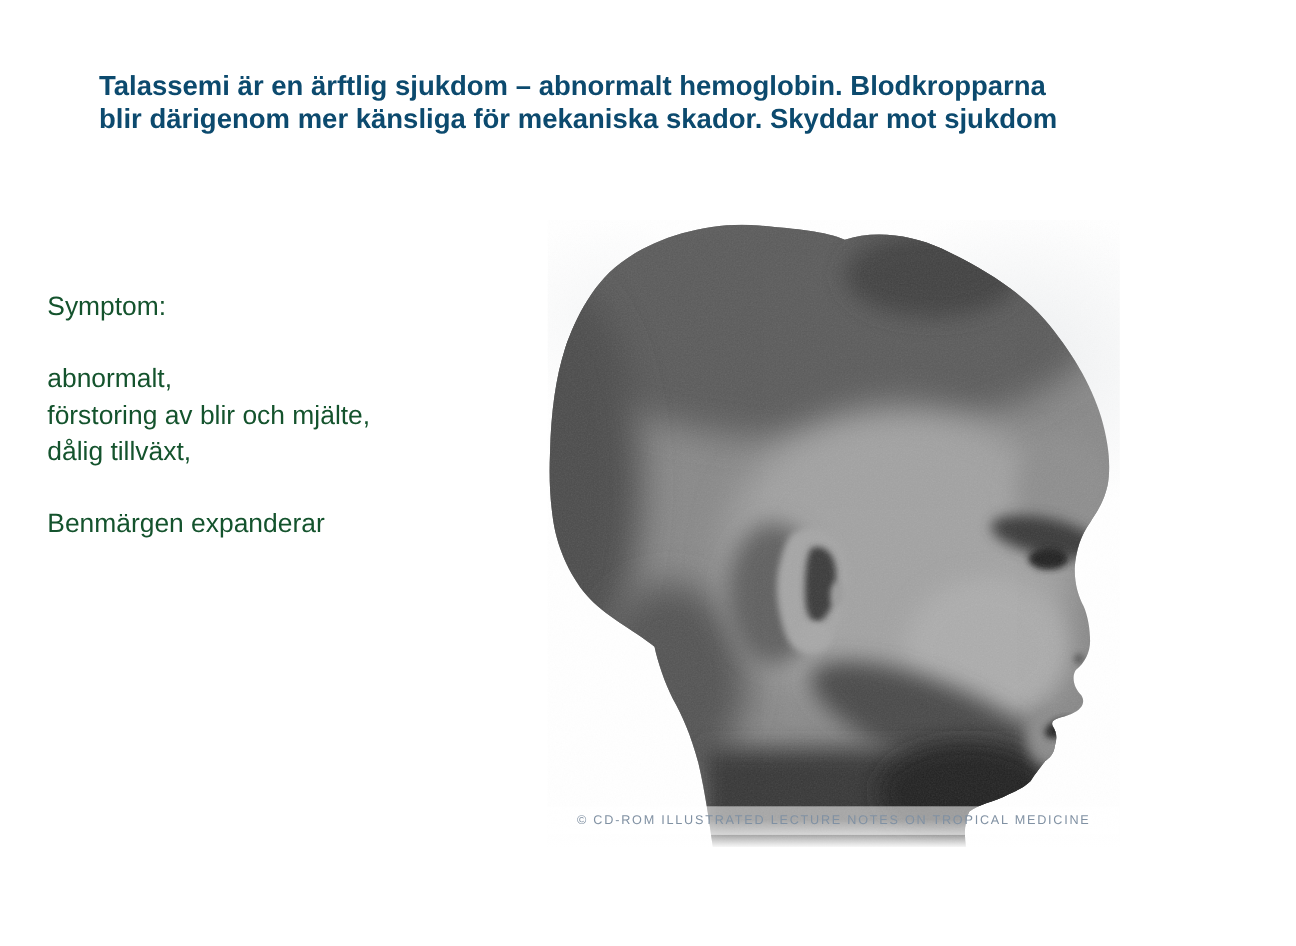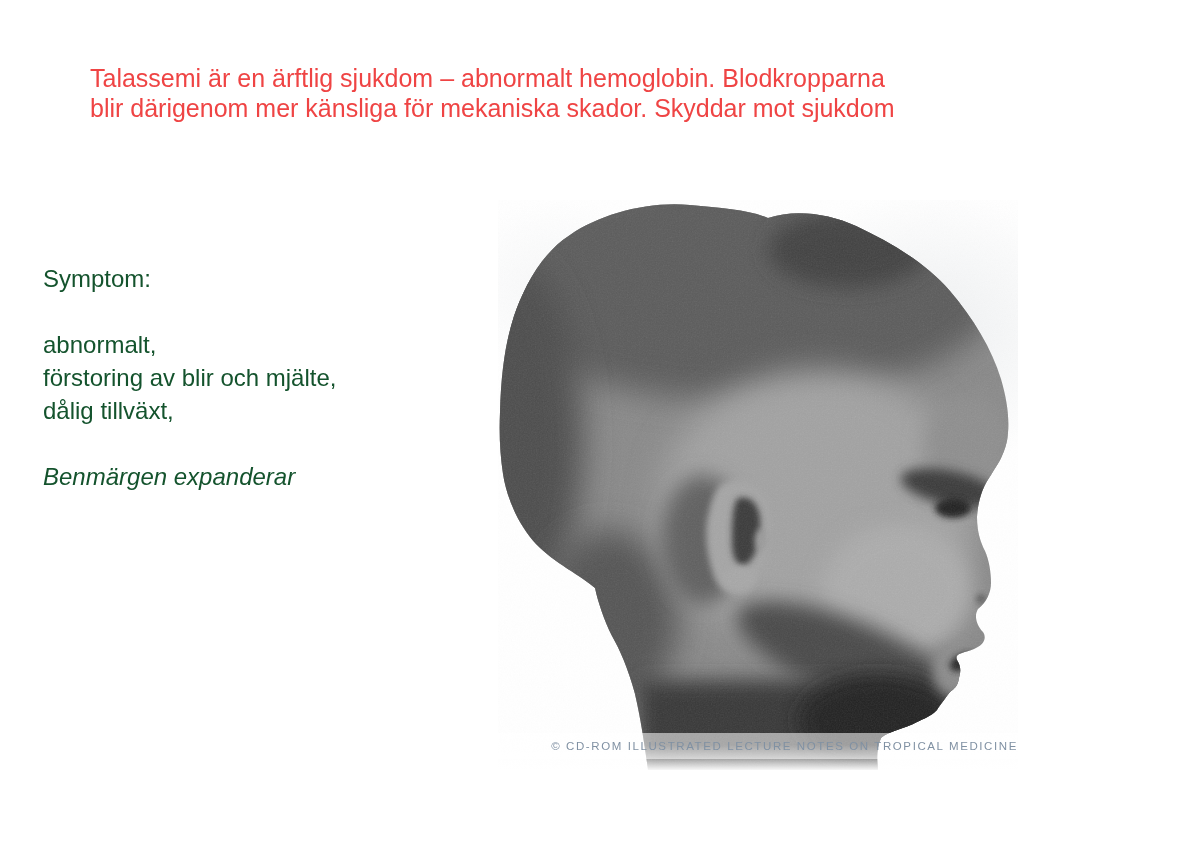--- a/index.html
+++ b/index.html
@@ -2,34 +2,34 @@
 <html><head>
 <meta charset="utf-8">
 <style>
   html,body { margin:0; padding:0; background:#ffffff; }
   .slide {
     position:relative; width:1178px; height:860px; background:#ffffff;
     font-family:"Liberation Sans", sans-serif; overflow:hidden; color:#000;
   }
   .title {
     position:absolute; left:90px; top:63px; width:1010px;
-    font-size:25px; font-weight:normal; line-height:30px; color:#ef4444;
+    font-size:25px; font-weight:bold; line-height:30px; color:#0c4a6e;
   }
   .symptoms {
     position:absolute; left:43px; top:262px; width:430px;
     font-size:24px; font-weight:normal; line-height:33px; color:#14532d;
   }
   .sym-heading { margin-bottom:33px; }
-  .sym-footer  { margin-top:33px;font-style:italic; }
+  .sym-footer  { margin-top:33px; }
   .photo { position:absolute; left:498px; top:200px; width:520px; height:570px; }
   .photo svg { display:block; width:520px; height:570px; }
   .caption-band {
     position:absolute; left:0; top:533px; width:520px; height:26px;
     background:rgba(255,255,255,0.55);
-    display:flex; align-items:center; justify-content:flex-end;
+    display:flex; align-items:center; justify-content:center;
   }
   .caption-text {
     font-size:11.5px; letter-spacing:1.6px; color:#8091a3; white-space:nowrap;
   }
 </style>
 </head>
 <body>
 
 <div class="slide">
 

